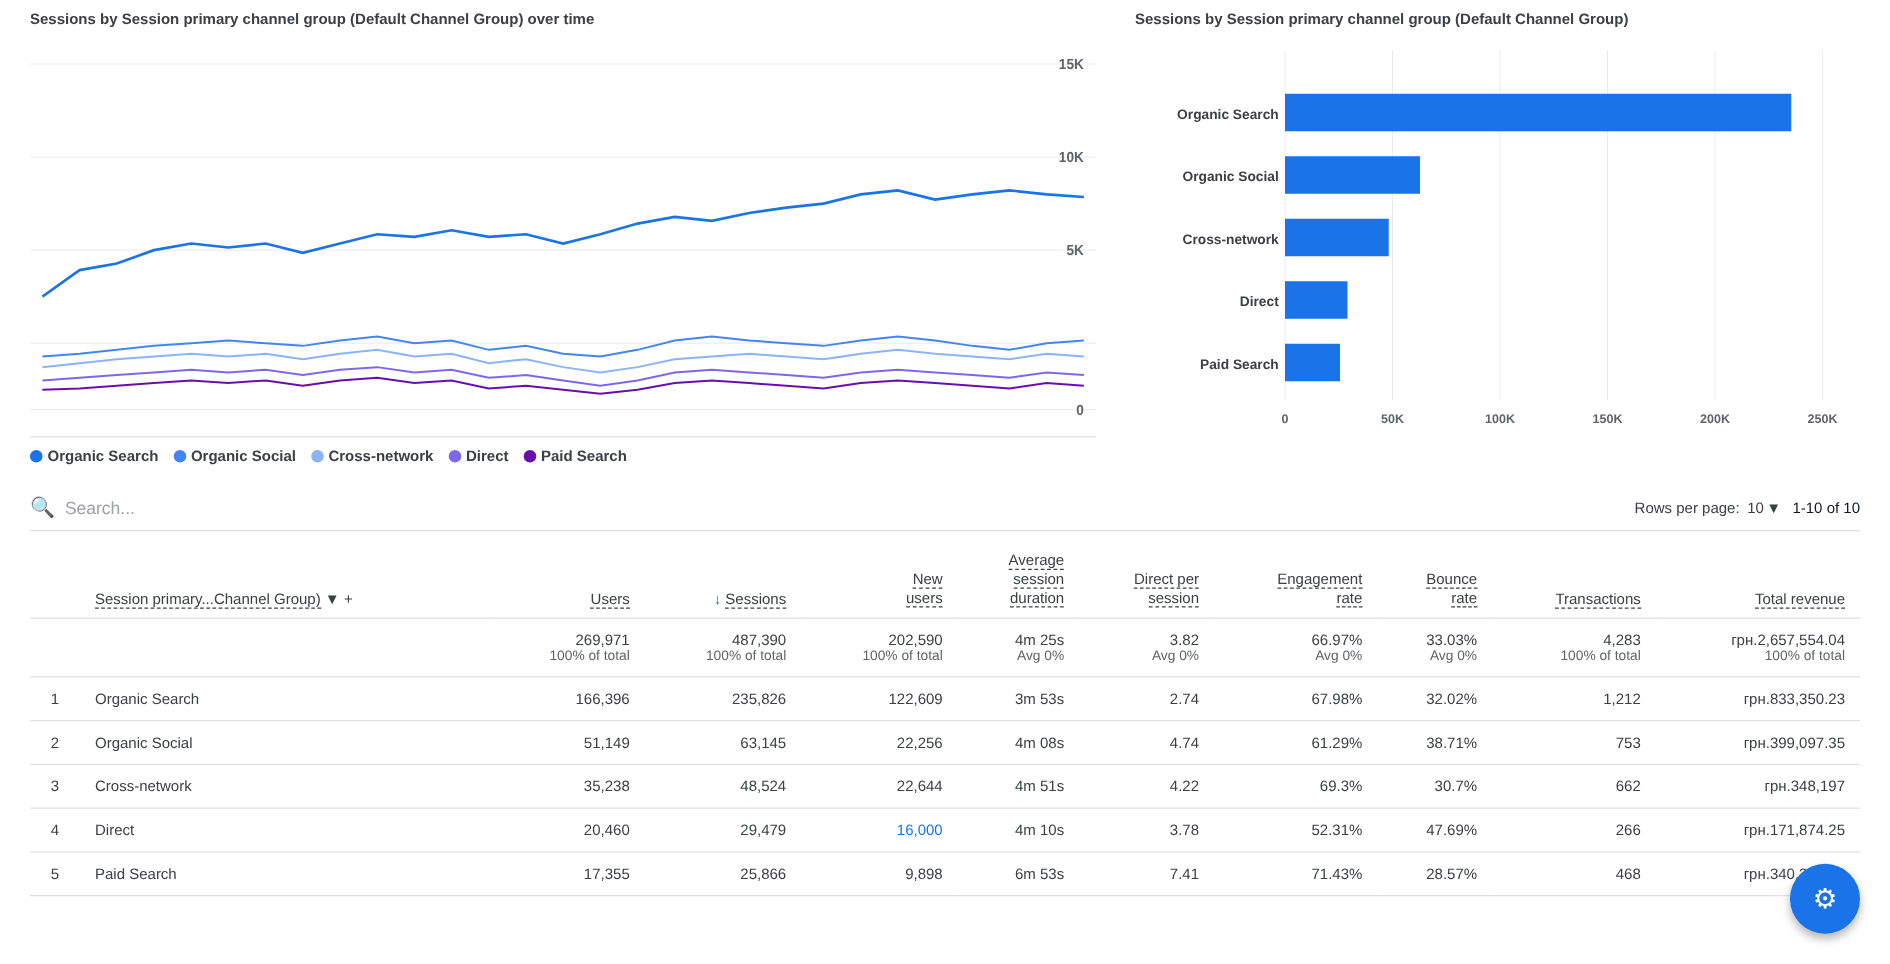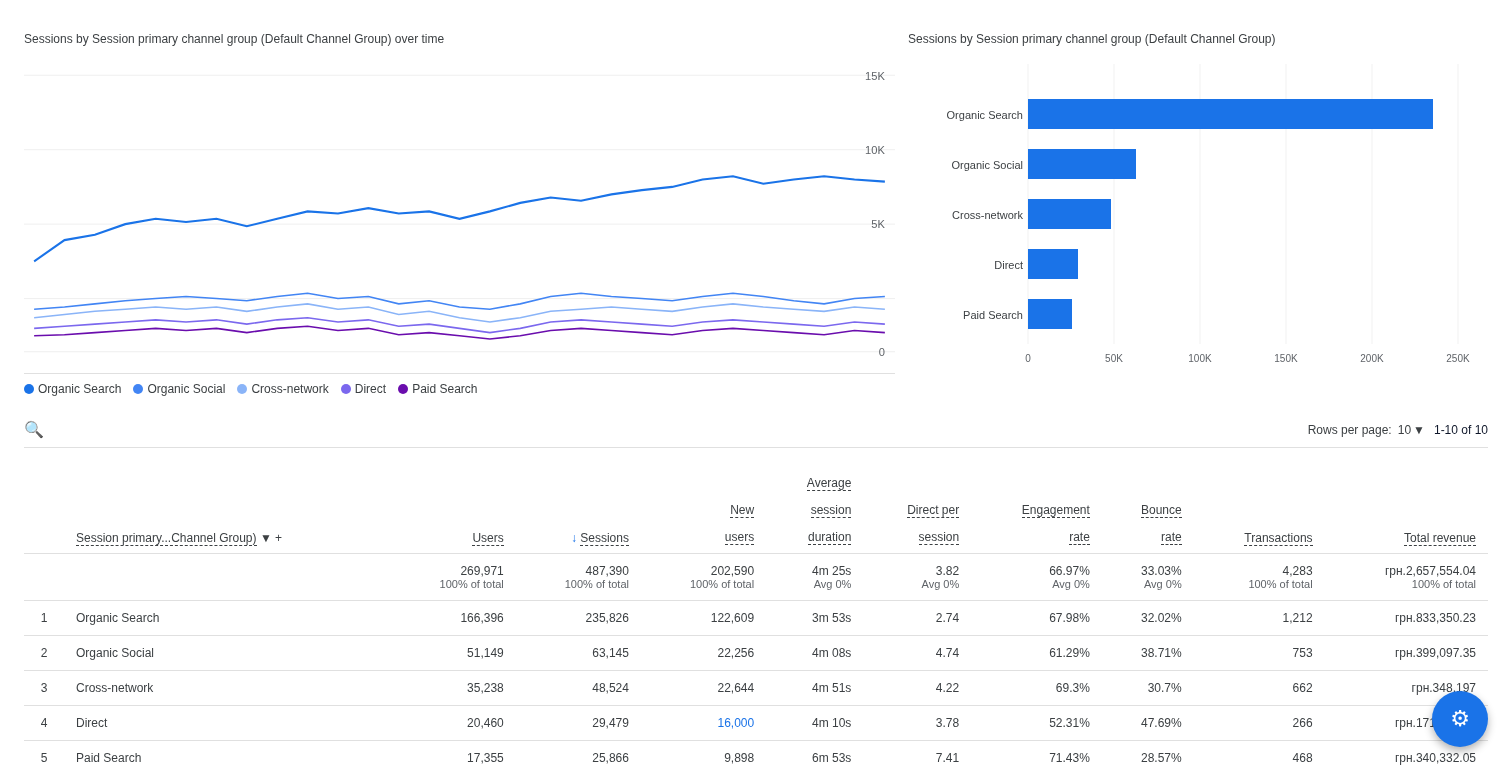--- a/index.html
+++ b/index.html
@@ -1,18 +1,18 @@
 <!DOCTYPE html>
 <html><head>
   <meta charset="utf-8">
   <style>
     * { box-sizing: border-box; margin: 0; padding: 0; }
     body { font-family: 'Google Sans', Arial, sans-serif; font-size: 12px; color: #3c4043; background: #fff; width: 1512px; }
 
-    .top-section { display: flex; padding: 32px 24px 8px 24px; gap: 13px; }
+    .top-section { display: flex; padding: 8px 24px 8px 24px; gap: 31px; font-weight: bold; }
 
     .chart-container { flex: 1; min-width: 0; }
     .chart-title { font-size: 12px; color: #3c4043; margin-bottom: 8px; }
 
     .line-chart-area { position: relative; height: 320px; border-bottom: 1px solid #e0e0e0; }
     .line-chart-svg { width: 100%; height: 100%; }
 
     .chart-legend { display: flex; flex-wrap: wrap; gap: 12px; margin-top: 8px; font-size: 12px; color: #3c4043; }
     .legend-item { display: flex; align-items: center; gap: 4px; cursor: pointer; }
     .legend-dot { width: 10px; height: 10px; border-radius: 50%; }
@@ -27,21 +27,21 @@
     .search-input { border: none; outline: none; font-size: 14px; color: #3c4043; width: 300px; }
     .search-input::placeholder { color: #9aa0a6; }
 
     .rows-per-page { margin-left: auto; display: flex; align-items: flex-start; gap: 6px; font-size: 12px; color: #3c4043; }
     .rows-dropdown { display: flex; align-items: center; gap: 2px; cursor: pointer; }
     .pagination-info { color: #0f172a; font-size: 12px; margin-left: 3px; }
 
     .data-table { width: 100%; border-collapse: collapse; font-size: 12px; }
     .data-table th { text-align: right; padding: 8px 12px; color: #3c4043; font-weight: 500; border-bottom: 1px solid #e0e0e0; vertical-align: bottom; cursor: pointer; }
     .data-table th:first-child, .data-table th:nth-child(2) { text-align: left; }
-    .data-table th .underline { border-bottom: 1px dashed #3c4043; display: inline; margin-top: 12px; }
+    .data-table th .underline { border-bottom: 1px dashed #3c4043; display: inline; }
     .data-table td { text-align: right; padding: 10px 12px; border-bottom: 1px solid #e0e0e0; color: #3c4043; }
     .data-table td:first-child { text-align: center; color: #3c4043; width: 40px; }
     .data-table td:nth-child(2) { text-align: left; font-weight: 500; }
     .total-row td { font-weight: 400; font-size: 12px; }
     .sub-label { font-size: 11px; color: #5f6368; }
     .col-header-group { display: flex; flex-direction: column; align-items: flex-end; }
     .sort-icon { color: #1a73e8; }
 
     .fab { position: fixed; bottom: 24px; right: 24px; width: 56px; height: 56px; background: #1a73e8; border-radius: 50%; display: flex; align-items: center; justify-content: center; cursor: pointer; box-shadow: 0 4px 8px rgba(0,0,0,0.3); }
     .fab-icon { color: white; font-size: 22px; }
@@ -141,20 +141,21 @@
         <text x="105" y="265" font-size="11" fill="#3c4043" text-anchor="end">Paid Search</text>
         <rect x="110" y="245" width="44" height="30" fill="#1a73e8"></rect>
       </svg>
     </div>
   </div>
 </div>
 
 <div class="bottom-section">
   <div class="search-bar">
     <span class="search-icon">🔍</span>
+    <input type="text" class="search-input" placeholder="Search..." style="">
     <div class="rows-per-page">
       <span>Rows per page:</span>
       <div class="rows-dropdown">
         <span>10</span>
         <span>▼</span>
       </div>
       <span class="pagination-info">1-10 of 10</span>
     </div>
   </div>
 

